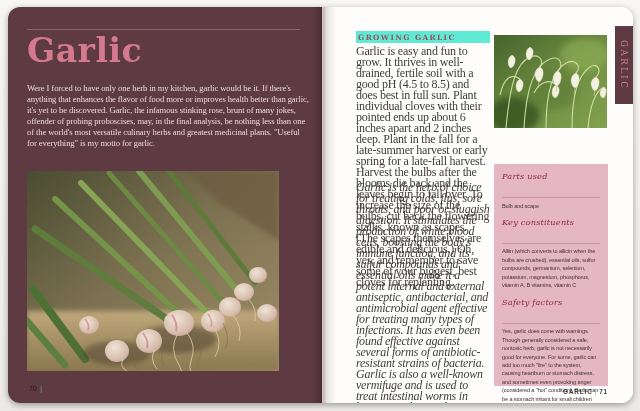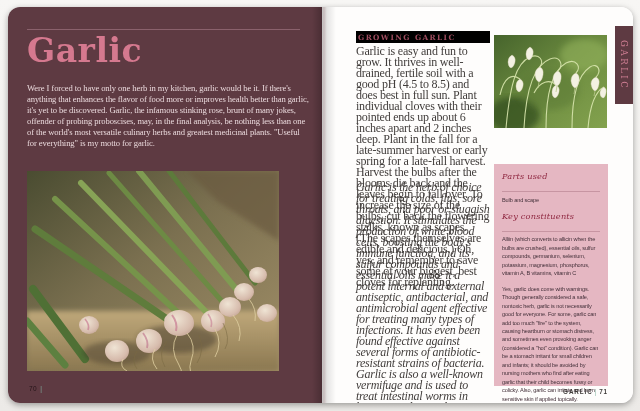--- a/index.html
+++ b/index.html
@@ -19,34 +19,34 @@
          letter-spacing:-.1px;color:#ead9dc;}
   .photo-left{position:absolute;left:19px;top:164px;width:252px;height:200px;overflow:hidden;}
   .folio-left{position:absolute;left:21px;top:378px;font-family:"Liberation Sans",sans-serif;
               font-size:6.5px;color:#241418;letter-spacing:.5px;}
   .folio-left .div{color:#7fae9c;margin-left:3px;}
   
   .page-right{position:absolute;left:314px;top:0;width:311px;height:396px;background:#fefdfc;}
   .gutter{position:absolute;left:304px;top:0;width:24px;height:396px;pointer-events:none;
           background:linear-gradient(90deg,rgba(0,0,0,0) 0%,rgba(0,0,0,.22) 42%,rgba(60,20,25,.28) 50%,rgba(0,0,0,.10) 62%,rgba(0,0,0,0) 100%);}
   .col{position:absolute;left:34px;width:134px;}
-  .sec-bar{height:12px;background:#000000;display:flex;align-items:center;padding-left:2px;box-sizing:border-box;}
+  .sec-bar{height:12px;background:#5eead4;display:flex;align-items:center;padding-left:2px;box-sizing:border-box;}
   .sec-bar span{font-family:"DejaVu Serif",serif;font-size:7.3px;font-weight:bold;letter-spacing:1.4px;color:#a04c5f;}
   .bar-growing{top:24px;}
   .bar-medicinal{top:160px;}
   .bodytext{font-size:12px;line-height:11px;letter-spacing:-.22px;color:#413d3b;text-align:left;}
   .body-growing{top:39px;}
   .body-medicinal{top:175px;font-style:italic;}
   .photo-right{position:absolute;left:172px;top:28px;width:113px;height:93px;overflow:hidden;}
   .caption{position:absolute;left:172px;top:124px;width:122px;font-family:"DejaVu Serif",serif;
            font-style:italic;font-size:6.4px;line-height:8.1px;color:#b4718a;letter-spacing:-.1px;}
   .infobox{position:absolute;left:172px;top:157px;width:114px;height:222px;background:#e5b7c2;
            box-sizing:border-box;padding:7px 8px;}
   .info-h{font-family:"DejaVu Serif",serif;font-style:italic;font-size:8.2px;color:#8f2740;
-          letter-spacing:.2px;padding-bottom:10px;border-bottom:1px solid #c795a2;margin-bottom:3.5px;}
+          letter-spacing:.2px;padding-bottom:16px;border-bottom:1px solid #c795a2;margin-bottom:3.5px;}
   .info-b{font-family:"Liberation Sans",sans-serif;font-size:5.6px;line-height:8.45px;
           letter-spacing:-.12px;color:#44313a;margin-bottom:7px;}
   .edge-tab{position:absolute;left:293px;top:19px;width:18px;height:78px;background:#5e3a42;
             display:flex;align-items:center;justify-content:center;}
   .edge-tab span{writing-mode:vertical-rl;font-family:"DejaVu Serif",serif;font-size:8.5px;
                  letter-spacing:2.6px;color:#cf7e93;}
   .folio-right{position:absolute;right:25px;top:381px;font-family:"Liberation Sans",sans-serif;
                font-size:6.3px;color:#3d3a38;letter-spacing:.9px;font-weight:bold;}
   .folio-right .div{color:#86b7a4;font-weight:normal;margin:0 2px;}
 </style>
@@ -202,20 +202,21 @@
               <path d="M101,56 l-1,5"></path>
           </g>
         </svg>
       </div>
 
       <div class="infobox">
         <div class="info-h">Parts used</div>
         <div class="info-b">Bulb and scape</div>
         <div class="info-h">Key constituents</div>
         <div class="info-b">Alliin (which converts to allicin when the bulbs are crushed), essential oils, sulfur compounds, germanium, selenium, potassium, magnesium, phosphorus, vitamin A, B vitamins, vitamin C</div>
+        <div class="info-h">Safety factors</div>
         <div class="info-b">Yes, garlic does come with warnings. Though generally considered a safe, nontoxic herb, garlic is not necessarily good for everyone. For some, garlic can add too much "fire" to the system, causing heartburn or stomach distress, and sometimes even provoking anger (considered a "hot" condition). Garlic can be a stomach irritant for small children and infants; it should be avoided by nursing mothers who find after eating garlic that their child becomes fussy or colicky. Also, garlic can irritate and burn sensitive skin if applied topically.</div>
       </div>
 
       <div class="edge-tab">
         <span>GARLIC</span>
       </div>
 
       <div class="folio-right">
         <span>GARLIC</span><span class="div">|</span><span>71</span>
       </div>

